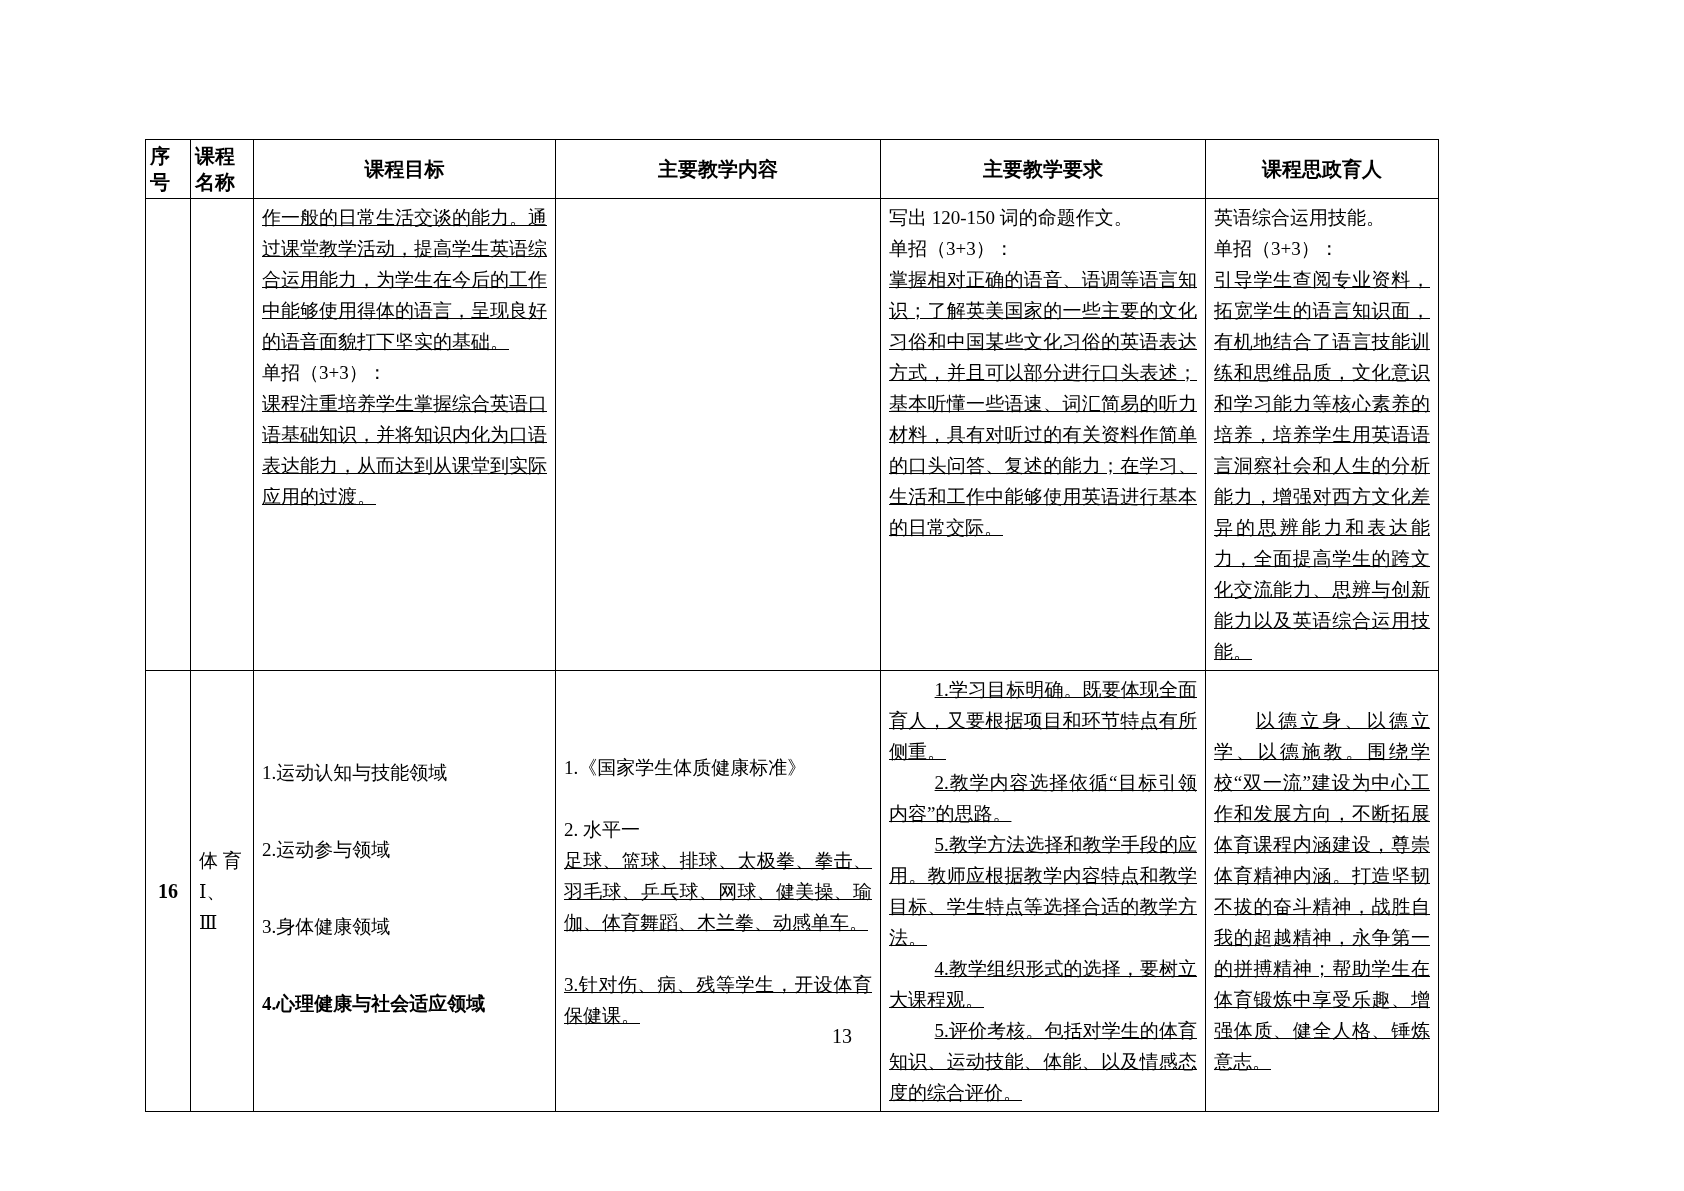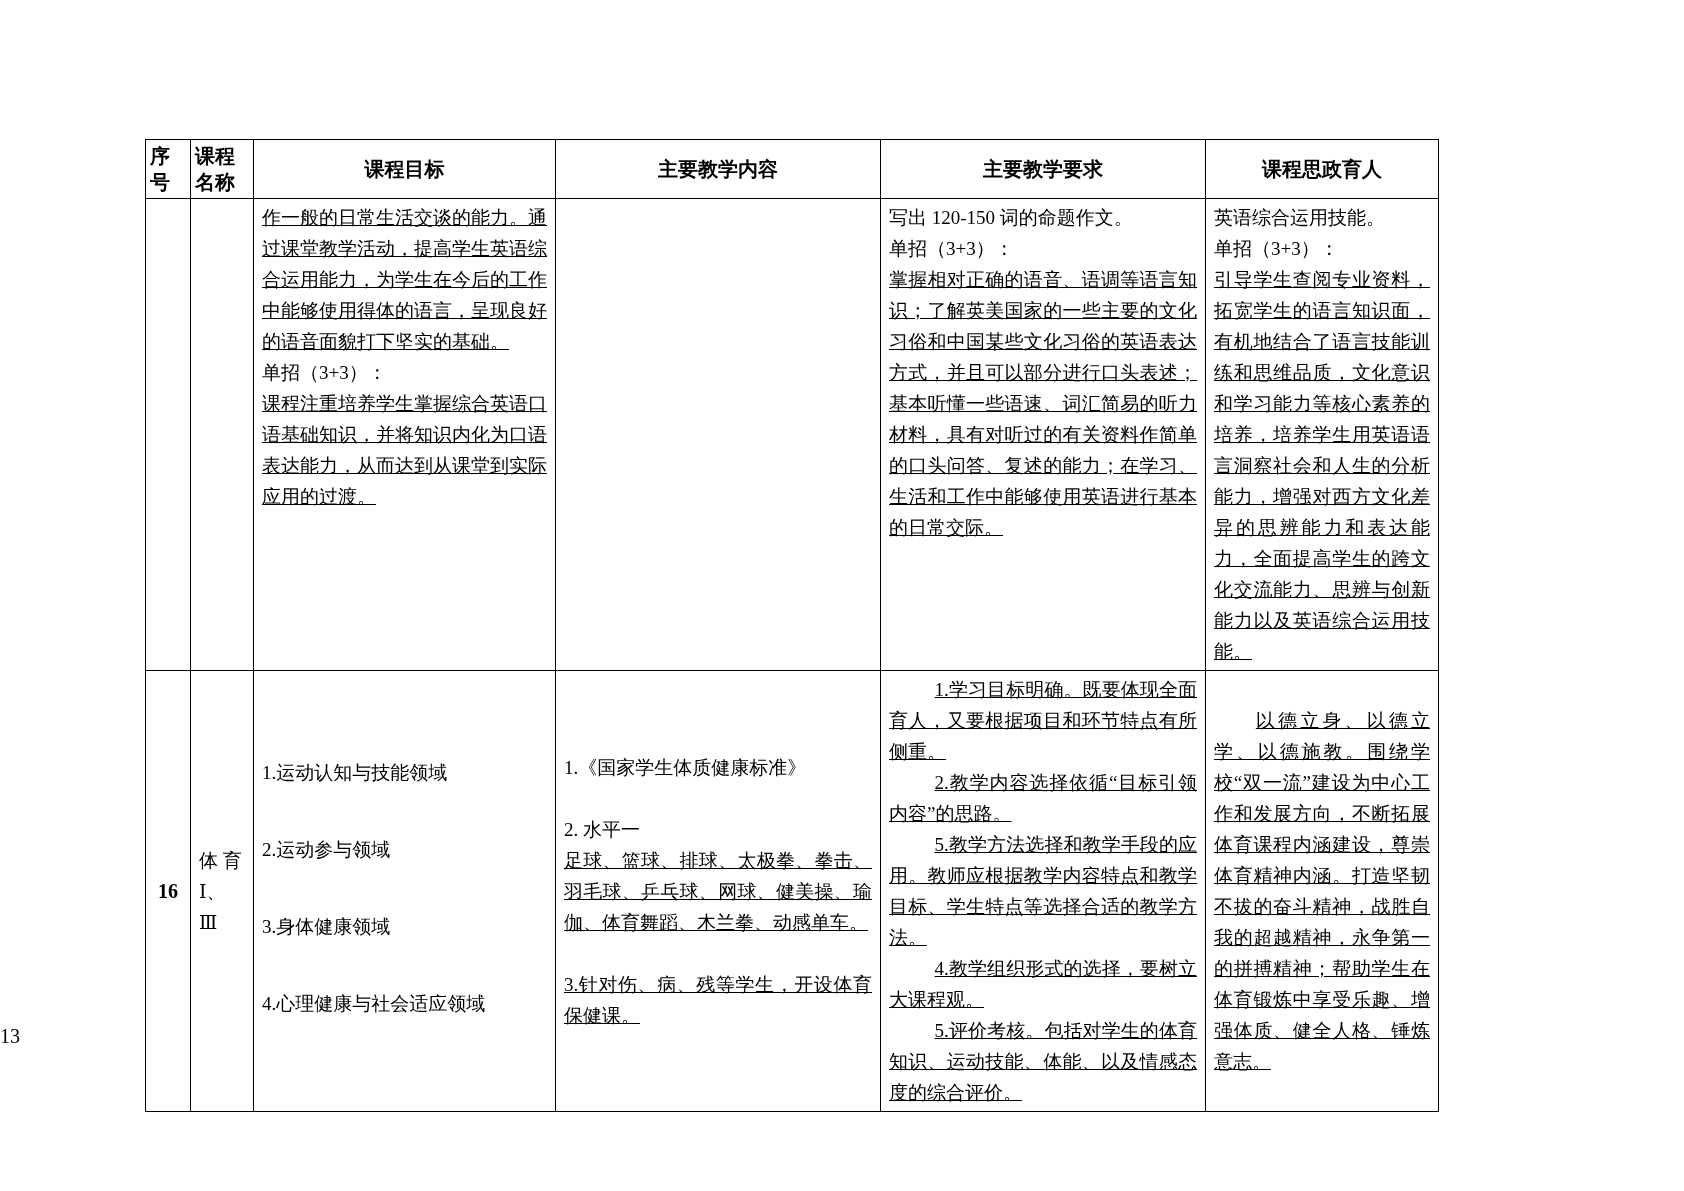--- a/index.html
+++ b/index.html
@@ -25,27 +25,27 @@
   }
   th.hc{text-align:left;padding:3px 4px;}
   td.vmid{vertical-align:middle;}
   td.center{text-align:center;}
   p{margin:0;}
   .justify{text-align:justify;text-decoration:underline;}
   .b{font-weight:normal;}
   .num{font-weight:bold;font-size:20px;}
   .gap-after{margin-bottom:31px;}
   .obj-item{margin-bottom:46px;}
-  .obj-item:last-child{margin-bottom:7px;}
+  .obj-item:last-child{margin-bottom:7px;font-weight:bold;}
   .indent{text-indent:2.4em;}
   .indent2{text-indent:2.2em;}
   .name-line{line-height:31px;}
   .page-number{
     position:absolute;left:0;right:0;top:1025px;
-    font-size:20px;
+    text-align:center;font-size:20px;
   }
 </style>
 </head>
 <body>
 
 <table class="doc-table">
   <colgroup>
     <col style="width:45px">
     <col style="width:63px">
     <col style="width:302px">

